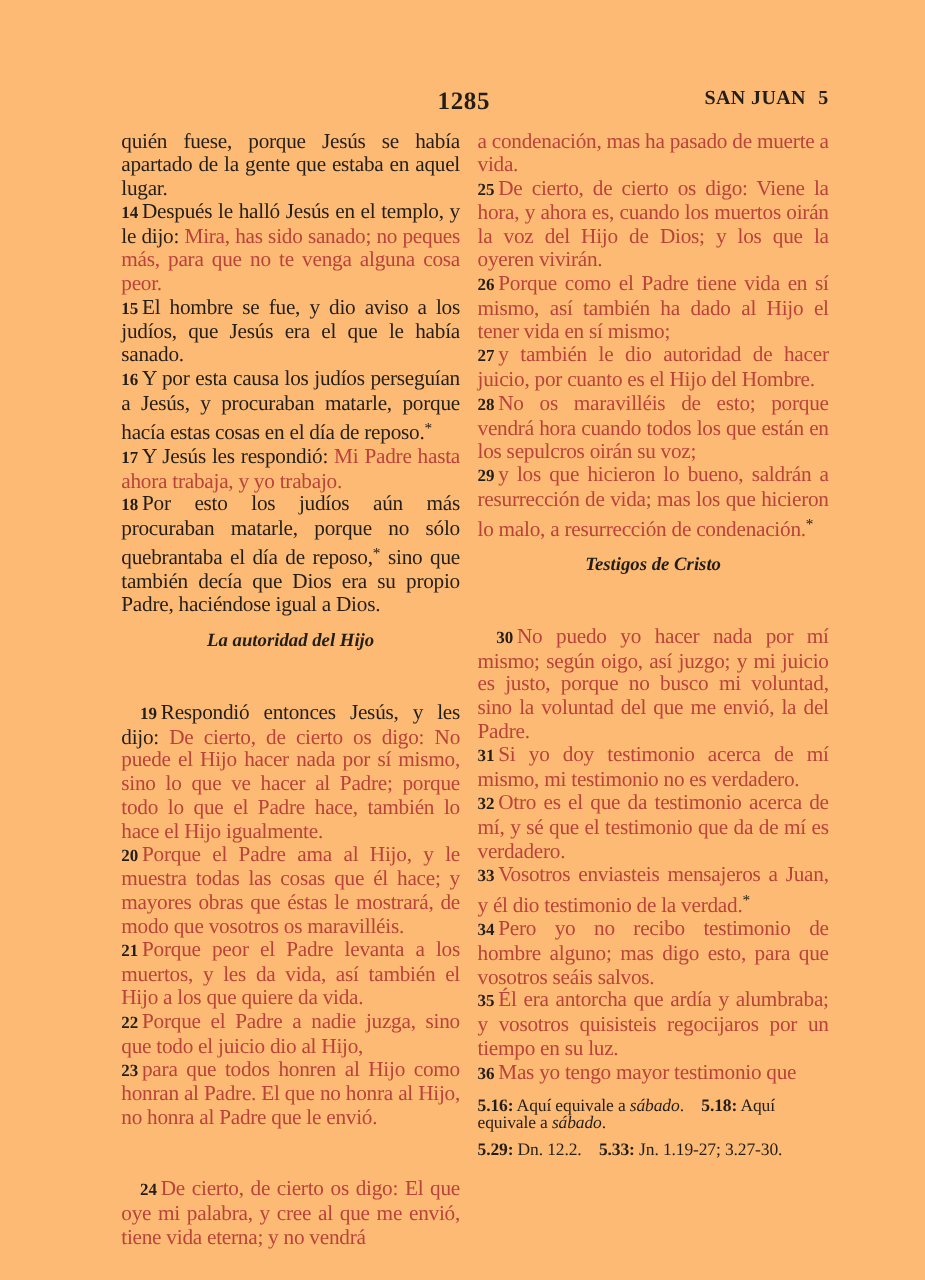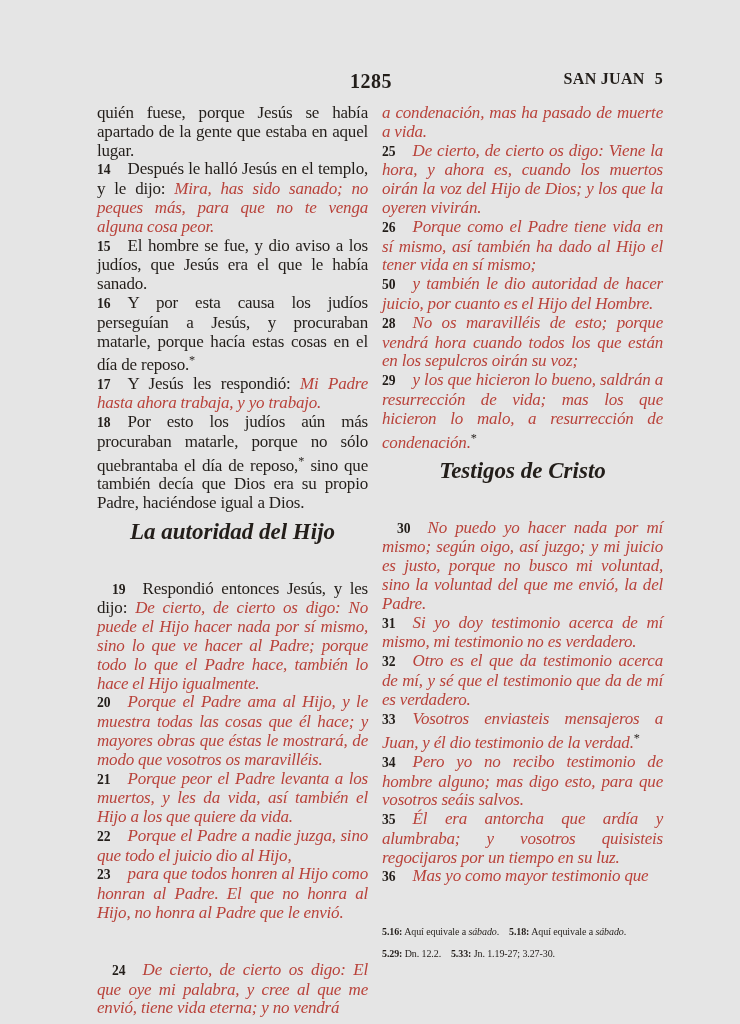--- a/index.html
+++ b/index.html
@@ -4,21 +4,21 @@
 <style>
   html, body {
     margin: 0;
     padding: 0;
     background: #ffffff;
   }
   .page {
     position: relative;
     width: 740px;
     height: 1024px;
-    background: #e5e5e5;
+    background: #fdba74;
     font-family: "Liberation Serif", serif;
     color: var(--ink, #231e1a);
     overflow: hidden;
   }
   .content {
     position: absolute;
     left: 97px;
     top: 70px;
     width: 566px;
   }
@@ -63,43 +63,43 @@
   .col-right { width: 281px; }
   p.verse {
     margin: 0;
     text-indent: 0;
   }
   p.verse.indent { text-indent: 15px; margin-top: 38px; }
   .vnum {
     font-weight: bold;
     font-size: 0.8em;
     letter-spacing: 0;
-    padding-right: 17px;
+    padding-right: 3px;
     color: var(--ink, #231e1a);
   }
   .seg-ink { color: var(--ink, #231e1a); }
-  .seg-red { color: var(--red, #b9423a); font-style: italic; }
+  .seg-red { color: var(--red, #b9423a); }
   .seg-ref {
     color: var(--ink, #231e1a);
     font-size: 0.72em;
     vertical-align: 0.45em;
     letter-spacing: 0;
   }
   .section-heading {
     text-align: center;
     font-weight: bold;
     font-style: italic;
-    font-size: 23px;
+    font-size: 15px;
     letter-spacing: 0;
     margin: 10px 0 1px 0;
     color: var(--ink, #231e1a);
   }
   .footnotes {
-    margin-top: 39px;
-    font-size: 10px;
+    margin-top: 12px;
+    font-size: 14px;
     line-height: 12.6px;
     letter-spacing: -0.1px;
     text-align: left;
     color: var(--ink, #231e1a);
   }
   .fn-group { margin: 0 0 9px 0; }
   .fn-b { font-weight: bold; }
   .fn-i { font-style: italic; }
 </style>
 </head>
@@ -126,31 +126,31 @@
           <p class="verse"><span class="vnum">20</span><span class="seg-red">Porque el Padre ama al Hijo, y le muestra todas las cosas que él hace; y mayores obras que éstas le mostrará, de modo que vosotros os maravilléis.</span></p>
           <p class="verse"><span class="vnum">21</span><span class="seg-red">Porque peor el Padre levanta a los muertos, y les da vida, así también el Hijo a los que quiere da vida.</span></p>
           <p class="verse"><span class="vnum">22</span><span class="seg-red">Porque el Padre a nadie juzga, sino que todo el juicio dio al Hijo,</span></p>
           <p class="verse"><span class="vnum">23</span><span class="seg-red">para que todos honren al Hijo como honran al Padre. El que no honra al Hijo, no honra al Padre que le envió.</span></p>
           <p class="verse indent"><span class="vnum">24</span><span class="seg-red">De cierto, de cierto os digo: El que oye mi palabra, y cree al que me envió, tiene vida eterna; y no vendrá</span></p>
         </div>
       <div class="col col-right" id="col-right">
           <p class="verse"><span class="seg-red">a condenación, mas ha pasado de muerte a vida.</span></p>
           <p class="verse"><span class="vnum">25</span><span class="seg-red">De cierto, de cierto os digo: Viene la hora, y ahora es, cuando los muertos oirán la voz del Hijo de Dios; y los que la oyeren vivirán.</span></p>
           <p class="verse"><span class="vnum">26</span><span class="seg-red">Porque como el Padre tiene vida en sí mismo, así también ha dado al Hijo el tener vida en sí mismo;</span></p>
-          <p class="verse"><span class="vnum">50</span><span class="seg-red">y también le dio autoridad de hacer juicio, por cuanto es el Hijo del Hombre.</span></p>
+          <p class="verse"><span class="vnum">27</span><span class="seg-red">y también le dio autoridad de hacer juicio, por cuanto es el Hijo del Hombre.</span></p>
           <p class="verse"><span class="vnum">28</span><span class="seg-red">No os maravilléis de esto; porque vendrá hora cuando todos los que están en los sepulcros oirán su voz;</span></p>
           <p class="verse"><span class="vnum">29</span><span class="seg-red">y los que hicieron lo bueno, saldrán a resurrección de vida; mas los que hicieron lo malo, a resurrección de condenación.</span><span class="seg-ref">*</span></p>
           <div class="section-heading">Testigos de Cristo</div>
           <p class="verse indent"><span class="vnum">30</span><span class="seg-red">No puedo yo hacer nada por mí mismo; según oigo, así juzgo; y mi juicio es justo, porque no busco mi voluntad, sino la voluntad del que me envió, la del Padre.</span></p>
           <p class="verse"><span class="vnum">31</span><span class="seg-red">Si yo doy testimonio acerca de mí mismo, mi testimonio no es verdadero.</span></p>
           <p class="verse"><span class="vnum">32</span><span class="seg-red">Otro es el que da testimonio acerca de mí, y sé que el testimonio que da de mí es verdadero.</span></p>
           <p class="verse"><span class="vnum">33</span><span class="seg-red">Vosotros enviasteis mensajeros a Juan, y él dio testimonio de la verdad.</span><span class="seg-ref">*</span></p>
           <p class="verse"><span class="vnum">34</span><span class="seg-red">Pero yo no recibo testimonio de hombre alguno; mas digo esto, para que vosotros seáis salvos.</span></p>
           <p class="verse"><span class="vnum">35</span><span class="seg-red">Él era antorcha que ardía y alumbraba; y vosotros quisisteis regocijaros por un tiempo en su luz.</span></p>
-          <p class="verse"><span class="vnum">36</span><span class="seg-red">Mas yo como mayor testimonio que</span></p>
+          <p class="verse"><span class="vnum">36</span><span class="seg-red">Mas yo tengo mayor testimonio que</span></p>
           <div class="footnotes">
             <div class="fn-group"><span class="fn-b">5.16:</span><span class=""> Aquí equivale a </span><span class=" fn-i">sábado</span><span class="">. </span><span class="fn-b">5.18:</span><span class=""> Aquí equivale a </span><span class=" fn-i">sábado</span><span class="">.</span></div>
             <div class="fn-group"><span class="fn-b">5.29:</span><span class=""> Dn. 12.2. </span><span class="fn-b">5.33:</span><span class=""> Jn. 1.19-27; 3.27-30.</span></div>
           </div>
         </div>
     </div>
 
   </div>
 </div>
 

